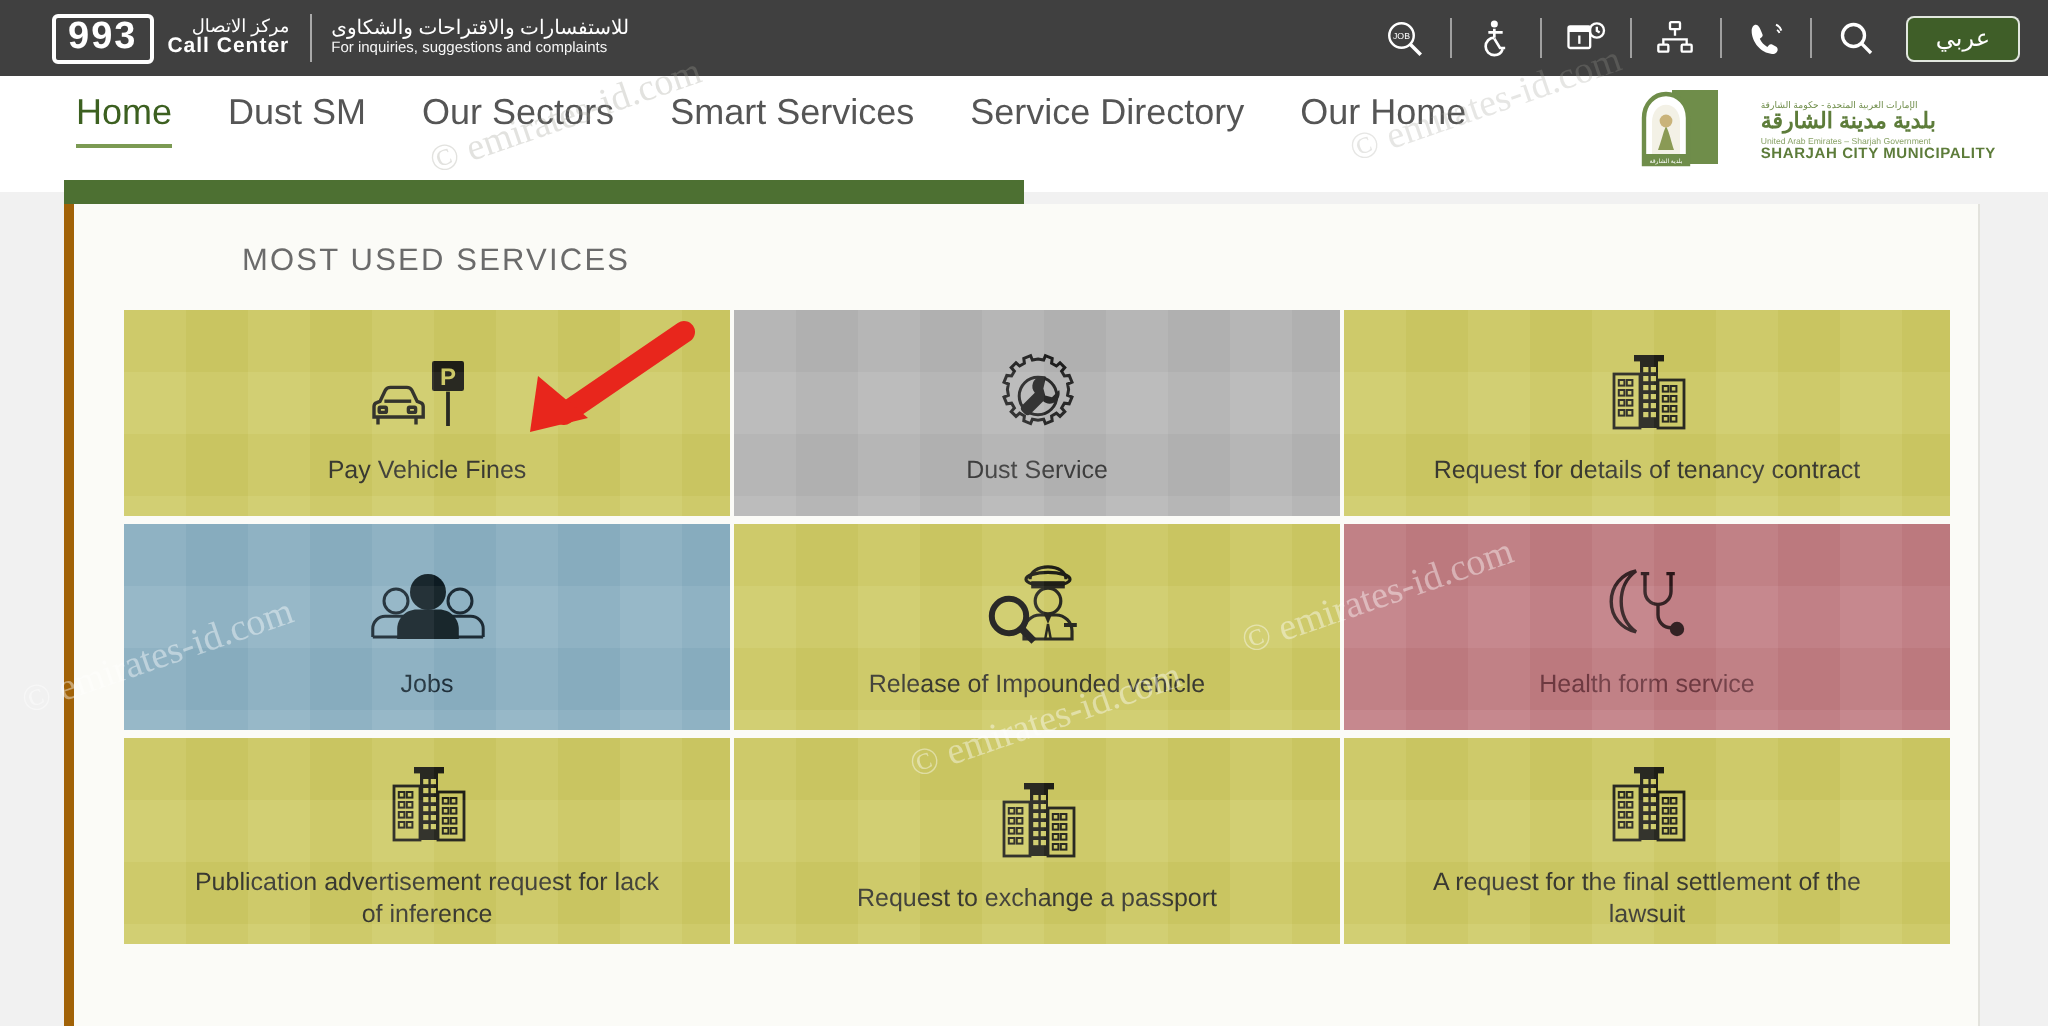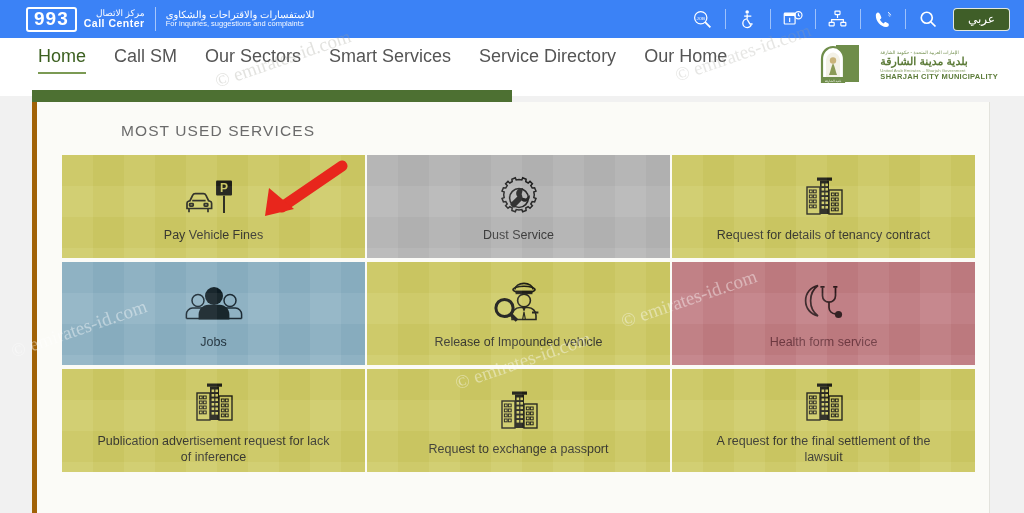--- a/index.html
+++ b/index.html
@@ -8,21 +8,21 @@
     overflow: hidden;
     background: #efefef;
     font-family: "Liberation Sans", sans-serif;
   }
 
   #page { position: relative; width: 1024px; height: 513px; background: #f1f1f1; }
 
   
   .topbar {
     position: absolute; left: 0; top: 0; width: 1024px; height: 38px;
-    background: #3b82f6;
+    background: #404040;
     display: flex; align-items: center;
   }
   .callcenter { display: flex; align-items: center; margin-left: 26px; height: 30px; }
   .cc-num {
     border: 2px solid #fff; border-radius: 3px;
     color: #fff; font-weight: bold; font-size: 19px;
     letter-spacing: 1px; padding: 0px 6px 1px 6px; line-height: 20px;
   }
   .cc-label { margin-left: 7px; text-align: right; color: #fff; line-height: 1.05; }
   .cc-ar { font-size: 9px; display: block; }
@@ -232,21 +232,21 @@
         </svg>
       </div>
 
       <div class="ar-btn">عربي</div>
     </div>
   </div>
 
   <div class="navrow">
     <div class="nav">
       <a href="#" class="active">Home</a>
-      <a href="#">Call SM</a>
+      <a href="#">Dust SM</a>
       <a href="#">Our Sectors</a>
       <a href="#">Smart Services</a>
       <a href="#">Service Directory</a>
       <a href="#">Our Home</a>
     </div>
 
     <div class="logo">
       <svg class="logo-mark" viewBox="0 0 44 44">
         <rect x="20" y="1" width="23" height="37" fill="#6f8d4a"></rect>
         <path d="M6 15c0-7 5-12 11-12s11 5 11 12v23H6z" fill="#fff" stroke="#6f8d4a" stroke-width="2.2"></path>

